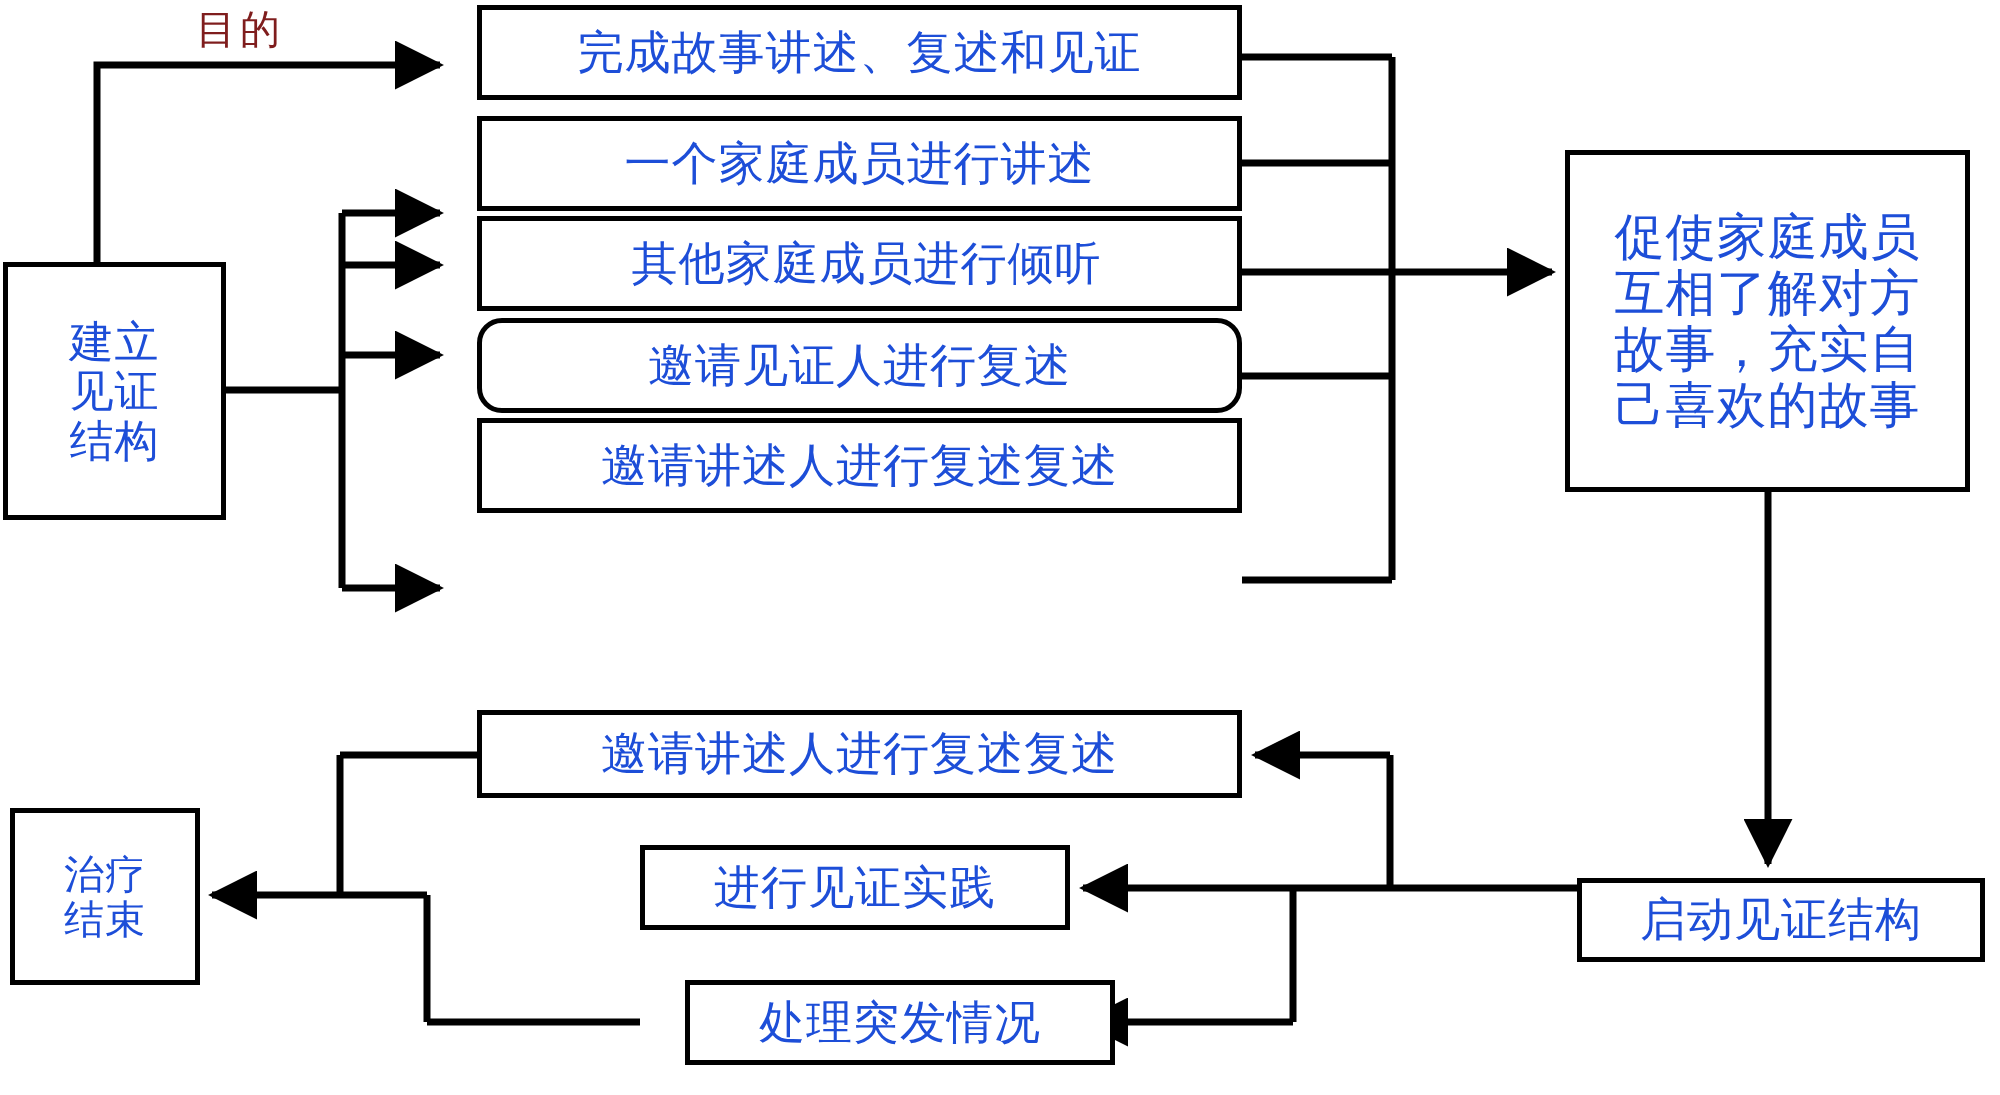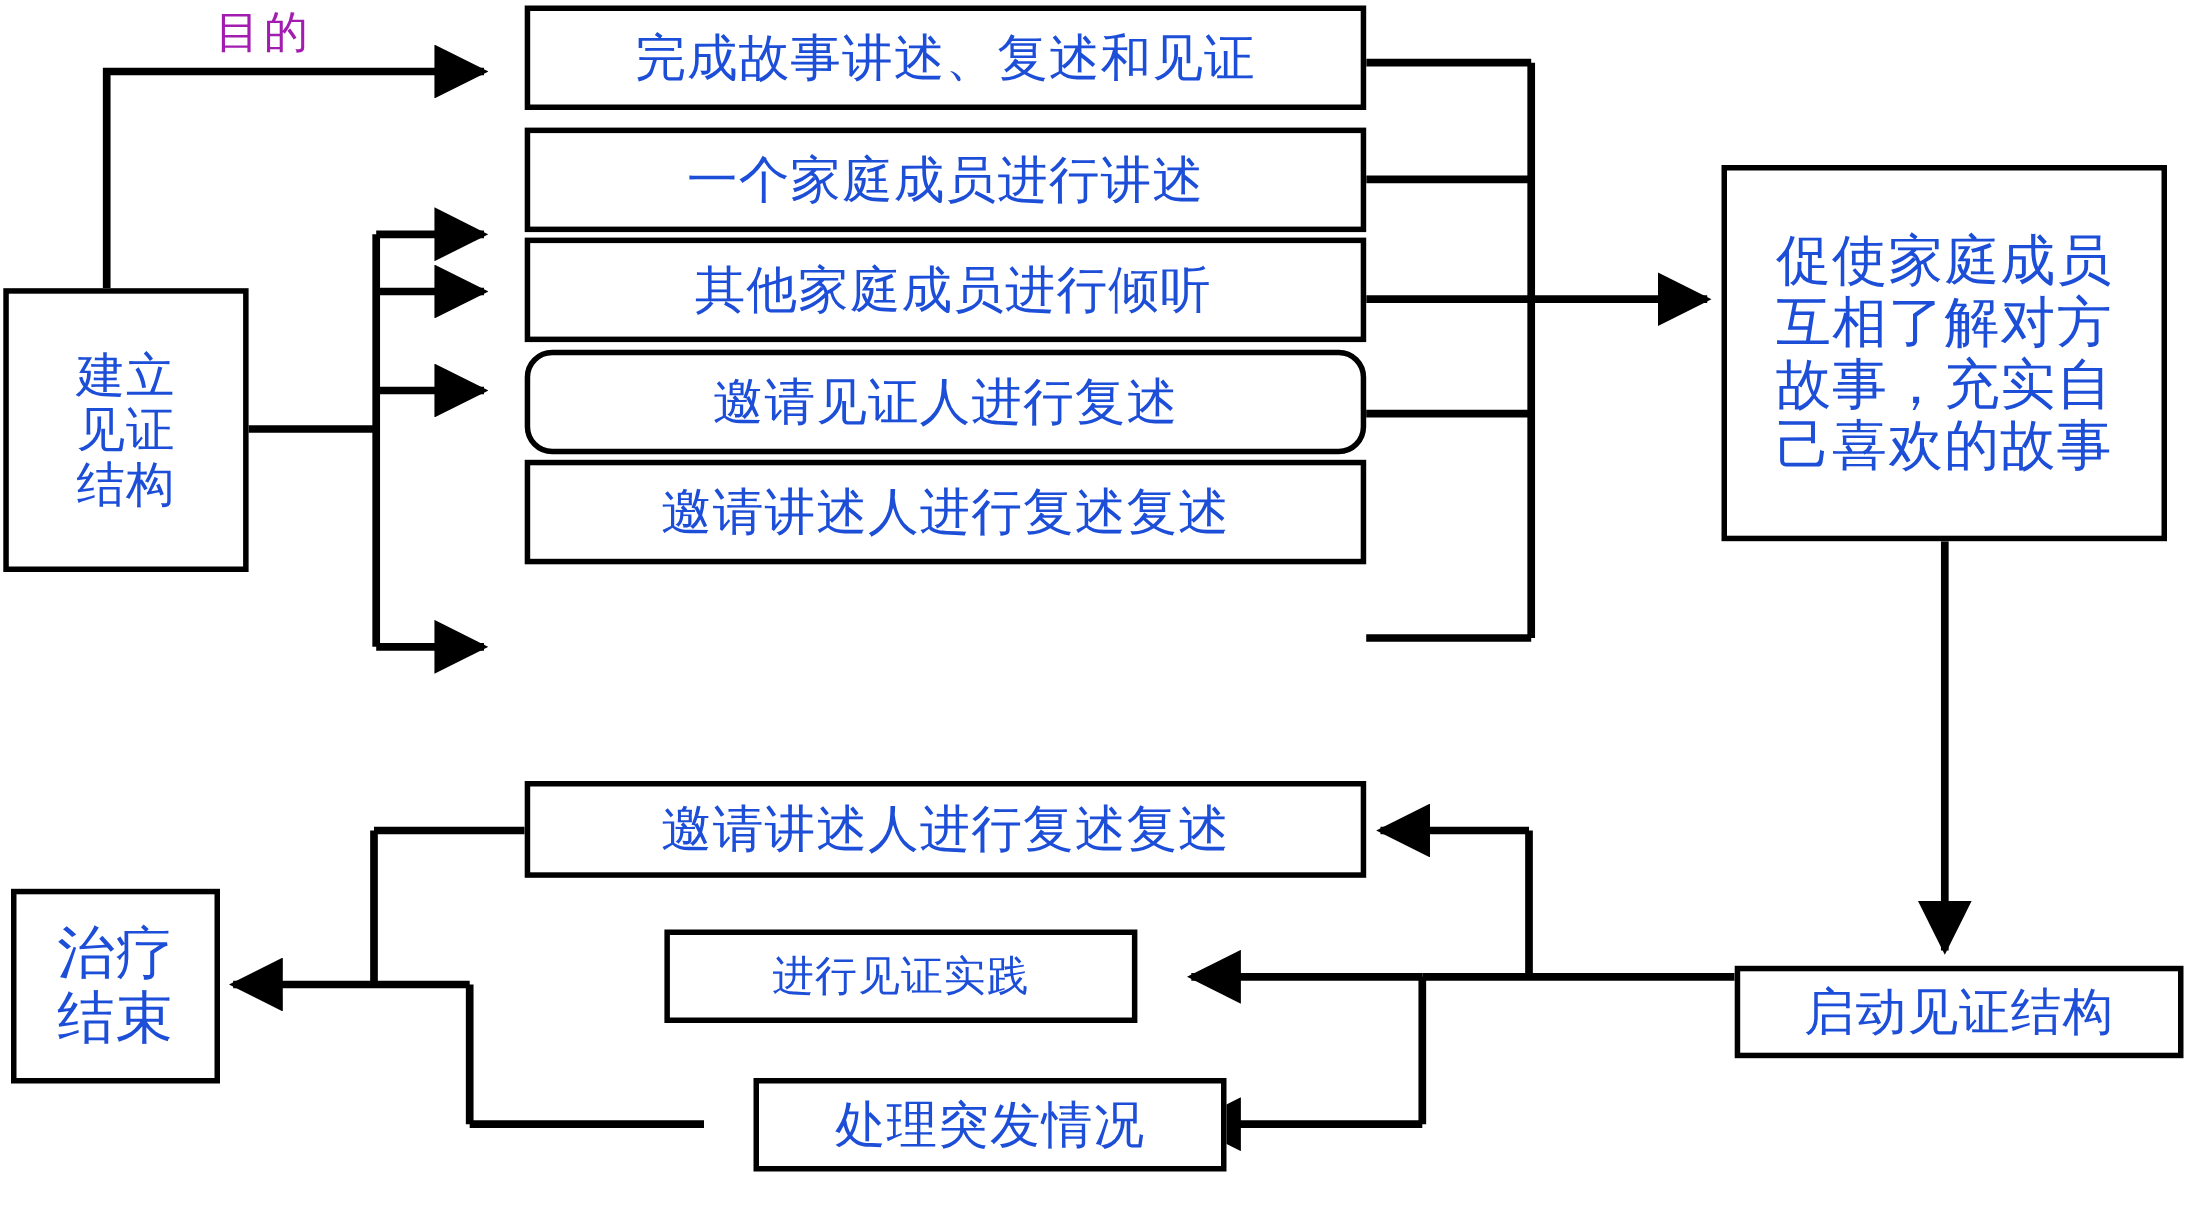--- a/index.html
+++ b/index.html
@@ -5,36 +5,36 @@
   html,body{margin:0;padding:0;background:#ffffff;}
   body{width:2000px;height:1095px;overflow:hidden;
        font-family:"DejaVu Serif","Liberation Serif",serif;}
   #stage{position:relative;width:2000px;height:1095px;background:#fff;}
   #wires{position:absolute;left:0;top:0;width:2000px;height:1095px;}
   .node{position:absolute;box-sizing:border-box;background:#ffffff;
         border:5px solid #000000;display:flex;align-items:center;
         justify-content:center;text-align:left;color:#1d4ed8;
         font-family:"DejaVu Serif","Liberation Serif",serif;
         line-height:1.12;letter-spacing:1px;white-space:pre-line;}
-  .edge-label{position:absolute;color:#a21caf;background:transparent;
+  .edge-label{position:absolute;color:#7f1d1d;background:transparent;
         font-family:Liberation Mono, monospace;
         letter-spacing:4px;}
 
   
   #n-build      {left:3px;   top:262px; width:223px; height:258px; font-size:44px;}
   #n-complete   {left:477px; top:5px;   width:765px; height:95px;  font-size:46px;}
   #n-tell       {left:477px; top:116px; width:765px; height:95px;  font-size:46px;}
   #n-listen     {left:477px; top:216px; width:765px; height:95px;  font-size:46px;padding-left:14px;}
   #n-witness    {left:477px; top:318px; width:765px; height:95px;  font-size:46px;border-radius:25px;}
   #n-retell     {left:477px; top:418px; width:765px; height:95px;  font-size:46px;}
   #n-promote    {left:1565px;top:150px; width:405px; height:342px; font-size:50px;}
   #n-informal   {left:477px; top:710px; width:765px; height:88px;  font-size:46px;}
-  #n-practice   {left:604px; top:845px; width:430px; height:85px;  font-size:38px;}
+  #n-practice   {left:640px; top:845px; width:430px; height:85px;  font-size:46px;}
   #n-emergency  {left:640px; top:980px; width:430px; height:85px;  font-size:46px;margin-left:45px;}
-  #n-end        {left:10px;  top:808px; width:190px; height:177px; font-size:52px;}
+  #n-end        {left:10px;  top:808px; width:190px; height:177px; font-size:40px;}
   #n-start      {left:1577px;top:878px; width:408px; height:84px;  font-size:46px;}
 
   #lbl-purpose  {left:196px; top:2px; font-size:40px;}
 </style>
 </head>
 <body>
 
 <div id="stage">
 
   <svg id="wires" viewBox="0 0 2000 1095" width="2000" height="1095">

